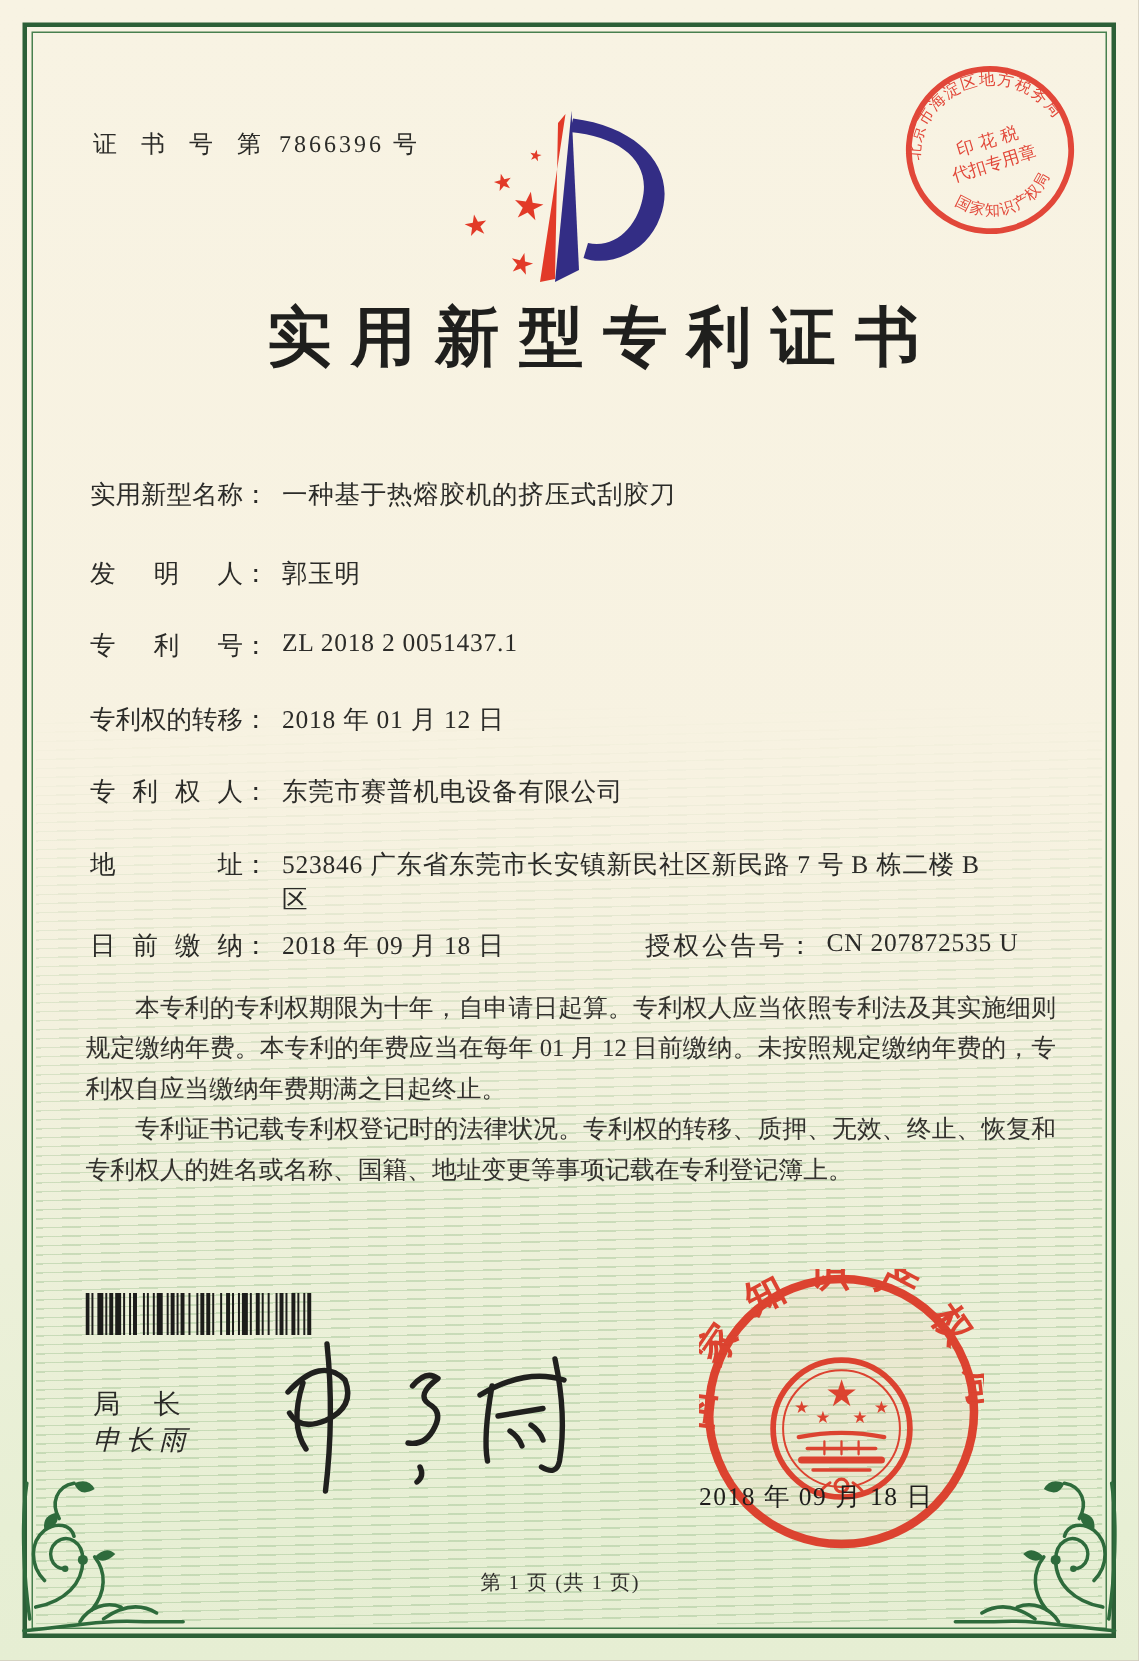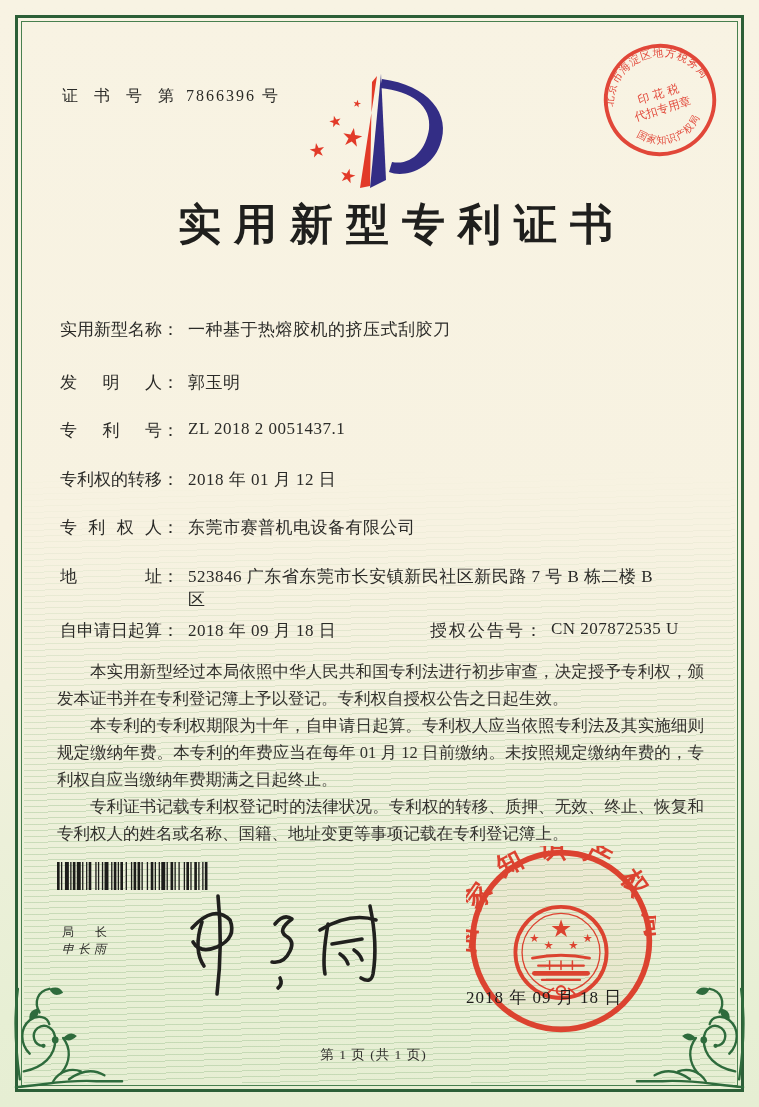--- a/index.html
+++ b/index.html
@@ -36,21 +36,21 @@
   .colon{display:inline-block;margin-right:9px;}
   .fvalue{display:inline-block;vertical-align:top;letter-spacing:.5px;}
   .fvalue .vline{display:block;white-space:normal;}
   .grant-no{position:absolute;left:370px;top:0;white-space:nowrap;}
   .grant-no .flabel{width:auto;letter-spacing:2px;}
   
   .body-text{position:absolute;left:57px;right:55px;top:658px;font-size:16.5px;line-height:27px;text-align:justify;color:#33322e;}
   .body-text p{margin:0;text-indent:2em;}
   
   .barcode{position:absolute;left:57px;top:862px;width:213px;height:28px;}
-  .director{position:absolute;left:62px;top:924px;font-size:12px;}
+  .director{position:absolute;left:62px;top:924px;font-size:18px;}
   .director .t{letter-spacing:9px;display:block;}
   .director .n{letter-spacing:4px;display:block;font-style:italic;}
   .signature{position:absolute;left:178px;top:888px;width:210px;height:112px;}
   .office-seal{position:absolute;left:466px;top:846px;width:190px;height:190px;opacity:.95;}
   .seal-date{position:absolute;left:466px;top:986px;font-size:17px;letter-spacing:1px;color:#1d1d1b;z-index:6;}
   .footer{position:absolute;left:0;right:12px;top:1046px;text-align:center;font-size:13.5px;letter-spacing:1px;color:#2e2d2a;}
   svg text{font-family:"DejaVu Sans","Liberation Sans",sans-serif;}
   svg .serif{font-family:"Liberation Serif","DejaVu Serif",serif;}
 </style>
 </head>
@@ -164,29 +164,28 @@
     </div>
 
     <div class="frow" style="top:565px">
       <span class="flabel">地址</span><span class="colon">：</span><span class="fvalue" style="max-width:512px">
         <span class="vline">523846 广东省东莞市长安镇新民社区新民路 7 号 B 栋二楼 B</span>
         <span class="vline">区</span>
       </span>
     </div>
 
     <div class="frow" style="top:619px;width:650px">
-      <span class="flabel">自申请日起算</span><span class="colon">：</span><span class="fvalue">2018 年 09 月 18 日</span>
+      <span class="flabel">日前缴纳</span><span class="colon">：</span><span class="fvalue">2018 年 09 月 18 日</span>
       <span class="grant-no">
         <span class="flabel">授权公告号</span><span class="colon">：</span><span class="fvalue">CN 207872535 U</span>
       </span>
     </div>
   </div>
 
   <div class="body-text">
-    <p>本实用新型经过本局依照中华人民共和国专利法进行初步审查，决定授予专利权，颁发本证书并在专利登记簿上予以登记。专利权自授权公告之日起生效。</p>
     <p>本专利的专利权期限为十年，自申请日起算。专利权人应当依照专利法及其实施细则规定缴纳年费。本专利的年费应当在每年 01 月 12 日前缴纳。未按照规定缴纳年费的，专利权自应当缴纳年费期满之日起终止。</p>
     <p>专利证书记载专利权登记时的法律状况。专利权的转移、质押、无效、终止、恢复和专利权人的姓名或名称、国籍、地址变更等事项记载在专利登记簿上。</p>
   </div>
 
   <svg class="barcode" id="barcode-svg" viewBox="0 0 213 28" preserveAspectRatio="none">
       <rect x="0.00" y="0" width="2.64" height="28" fill="#1c1c1a"></rect>
       <rect x="3.96" y="0" width="1.32" height="28" fill="#1c1c1a"></rect>
       <rect x="7.92" y="0" width="3.96" height="28" fill="#1c1c1a"></rect>
       <rect x="13.20" y="0" width="1.32" height="28" fill="#1c1c1a"></rect>
       <rect x="15.84" y="0" width="2.64" height="28" fill="#1c1c1a"></rect>

